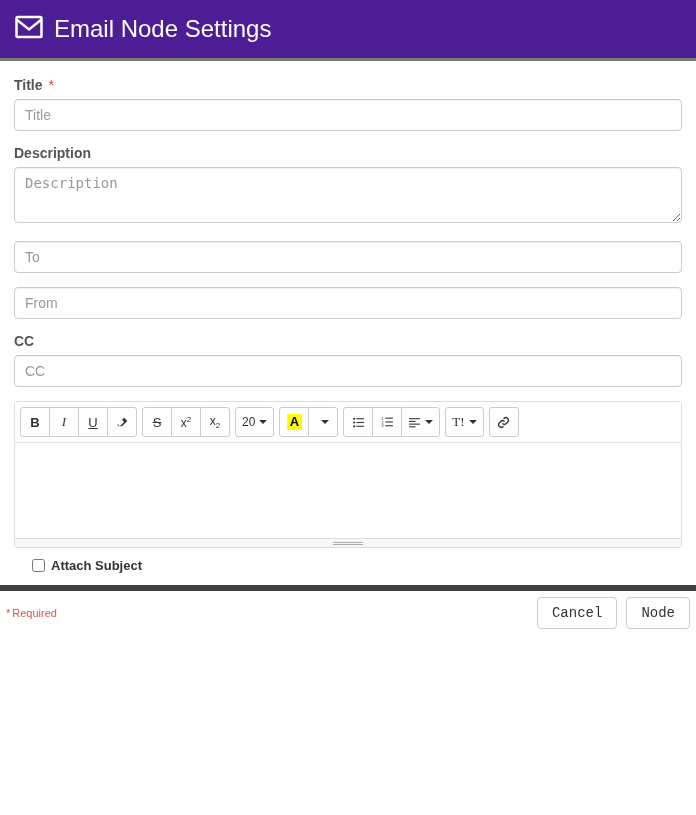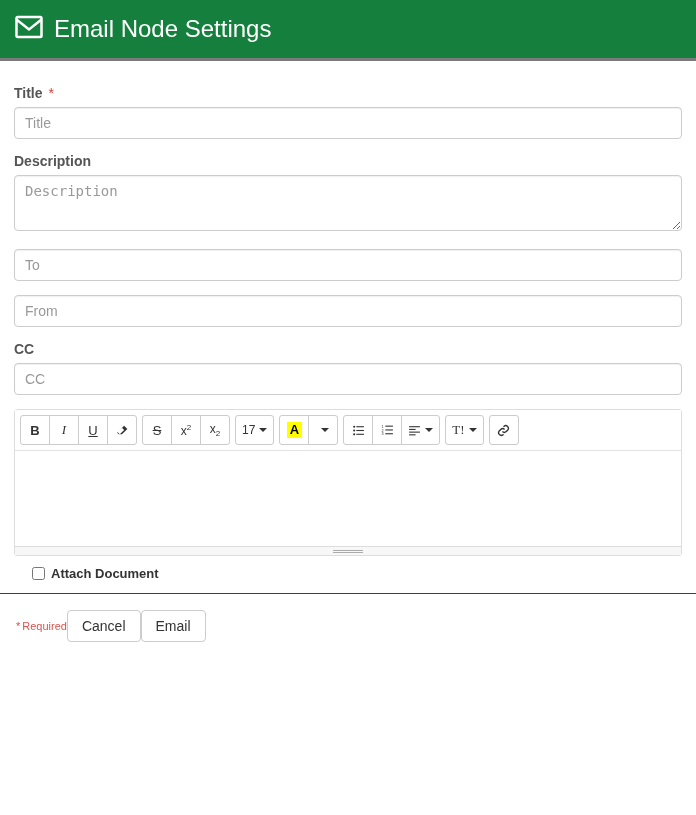--- a/index.html
+++ b/index.html
@@ -4,30 +4,30 @@
 <style>
   * { box-sizing: border-box; }
   html, body { margin: 0; padding: 0; }
   body {
     width: 696px;
     font-family: "Helvetica Neue", Helvetica, Arial, sans-serif;
     color: #333;
     background: #fff;
   }
   .header {
-    background: #15803d;
+    background: #4c1d95;
     color: #fff;
     display: flex;
     align-items: center;
     padding: 12px 14px;
     border-bottom: 3px solid #7a7a7a;
   }
   .header svg { width: 30px; height: 30px; margin-right: 10px; flex-shrink:0; }
   .header-title { font-size: 24px; font-weight: 400; }
-  .form { padding: 24px 14px 6px 14px; }
+  .form { padding: 16px 14px 6px 14px; }
   .field { margin-bottom: 14px; }
   .field-label { font-weight: 700; font-size: 14px; color: #555; display: block; margin-bottom: 6px; }
   .req { color: #d43f3a; margin-left: 2px; font-weight: 400; }
   .input, .textarea {
     width: 100%;
     border: 1px solid #ccc;
     border-radius: 4px;
     padding: 7px 10px;
     font-size: 14px;
     color: #555;
@@ -105,28 +105,29 @@
     cursor: ns-resize;
   }
   .resize-handle .grip {
     width: 30px; height: 3px;
     border-top: 1px solid #aaa;
     border-bottom: 1px solid #aaa;
   }
   .attach-row { display:flex; align-items:center; margin: 8px 0 4px 14px; font-size: 13px; color:#333; }
   .attach-row input { margin-right: 6px; }
   .footer {
-    border-top: 1px solid #404040;
-    padding: 16px;
+    border-top: 6px solid #404040;
+    padding: 6px;
     display: flex;
     align-items: center;
+    justify-content: space-between;
   }
   .required-note { font-size: 11px; color: #d9534f; }
   .required-note .star { margin-right: 2px; }
-  .footer-buttons { display:flex; gap:0; }
+  .footer-buttons { display:flex; gap:9px;font-family:Liberation Mono, monospace; }
   .btn {
     border: 1px solid #ccc;
     background: #fff;
     color: #333;
     padding: 7px 14px;
     font-size: 14px;
     border-radius: 4px;
     cursor: pointer;
     font-family: inherit;
   }
@@ -202,21 +203,21 @@
         <button class="tbtn">
             <span>x<sup>2</sup></span>
           </button>
         <button class="tbtn">
             <span>x<sub>2</sub></span>
           </button>
       </div>
 
       <div class="btn-group">
         <button class="tbtn">
-          <span>17</span>
+          <span>20</span>
           <span class="caret"></span>
         </button>
       </div>
 
       <div class="btn-group">
         <button class="tbtn">
           <span class="fontcolor-a">A</span>
         </button>
         <button class="tbtn">
           <span class="caret"></span>
@@ -281,26 +282,26 @@
 
     </div>
     <div class="editor-body" contenteditable="true" style=""></div>
     <div class="resize-handle">
       <div class="grip"></div>
     </div>
   </div>
 
   <label class="attach-row">
     <input type="checkbox" style="">
-    <span style="font-weight:700">Attach Document</span>
+    <span style="font-weight:700">Attach Subject</span>
   </label>
 
 </div>
 
 <div class="footer">
   <span class="required-note">
     <span class="star">*</span><span>Required</span>
   </span>
   <div class="footer-buttons">
     <button class="btn">Cancel</button>
-    <button class="btn">Email</button>
+    <button class="btn">Node</button>
   </div>
 </div>
 
 </body></html>

